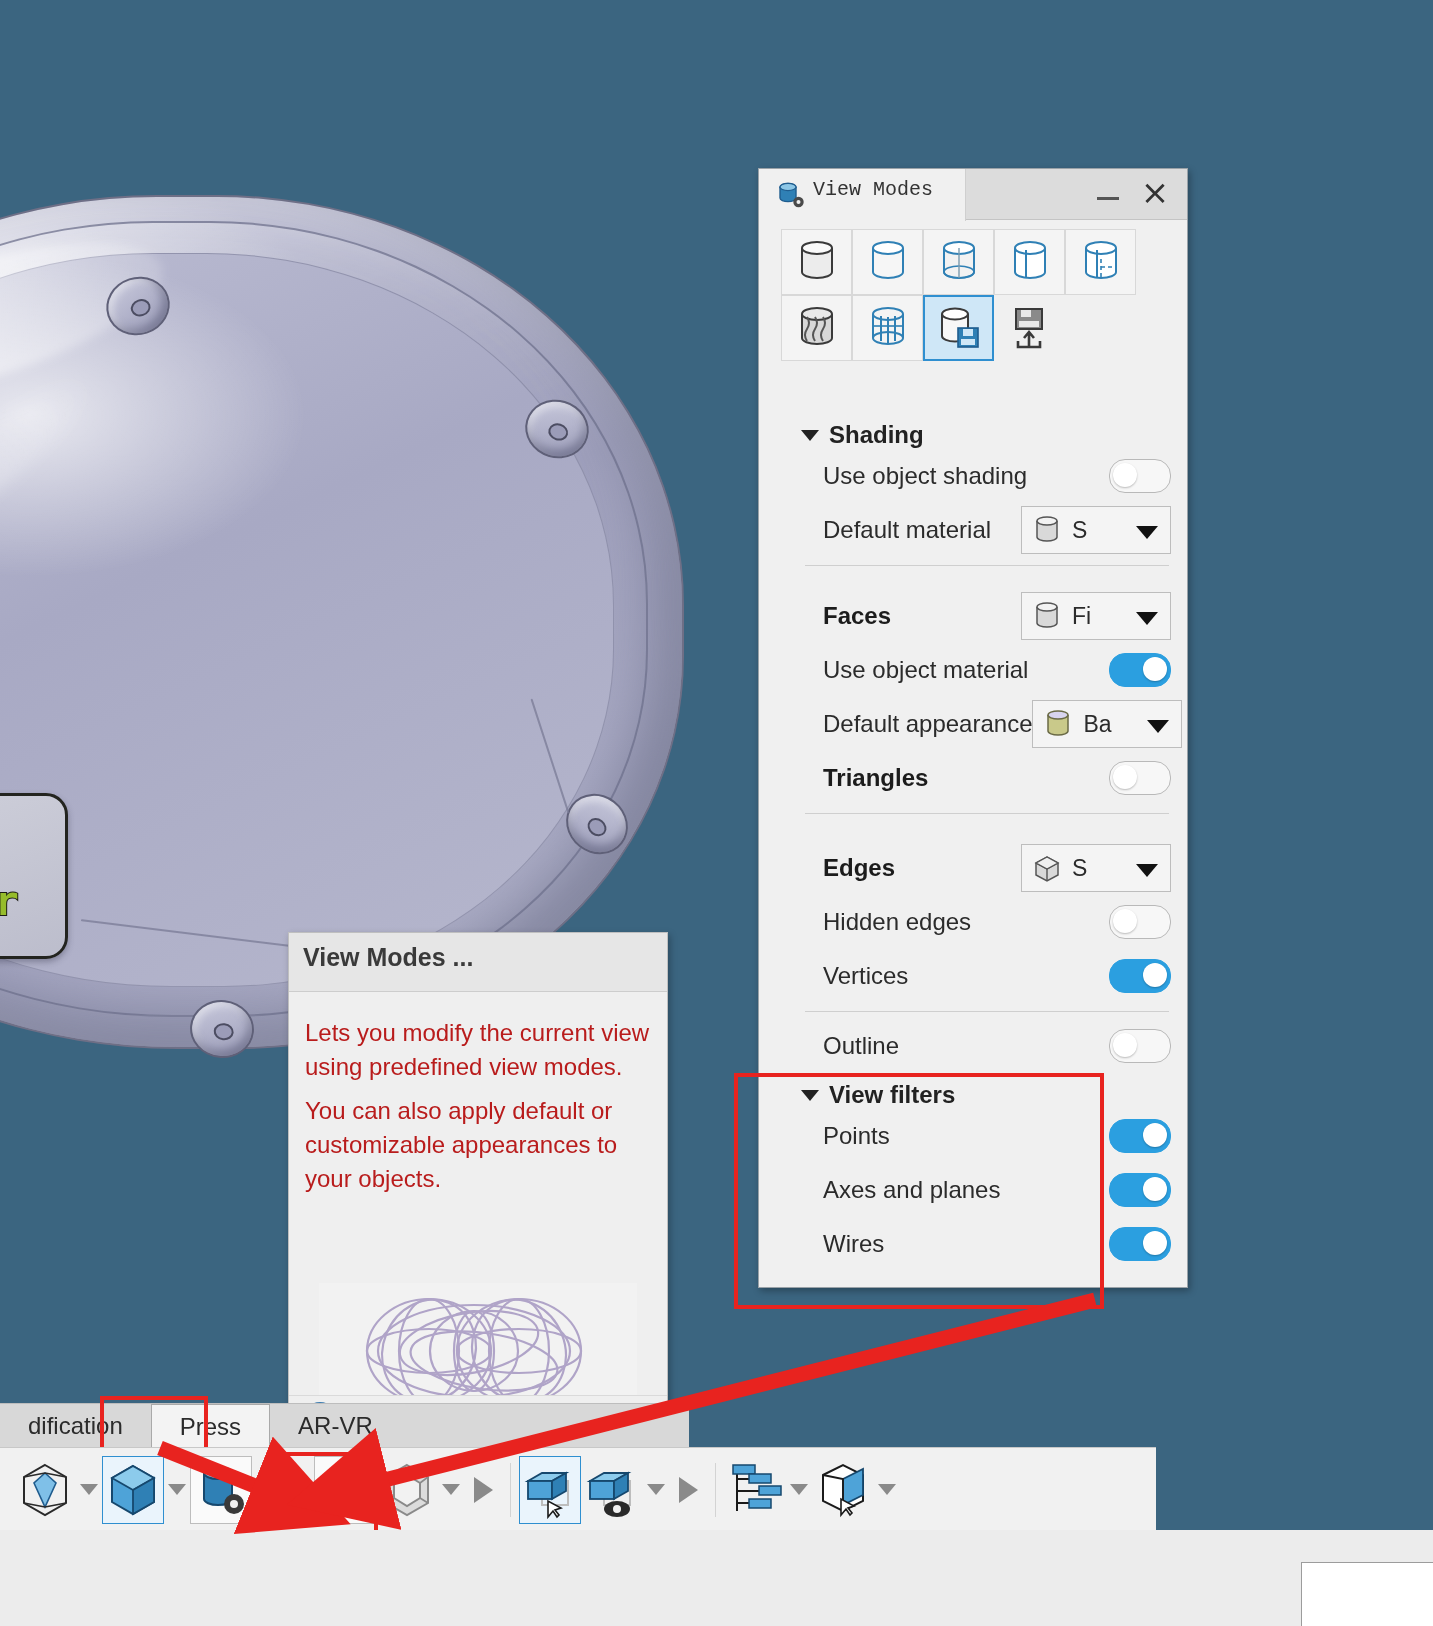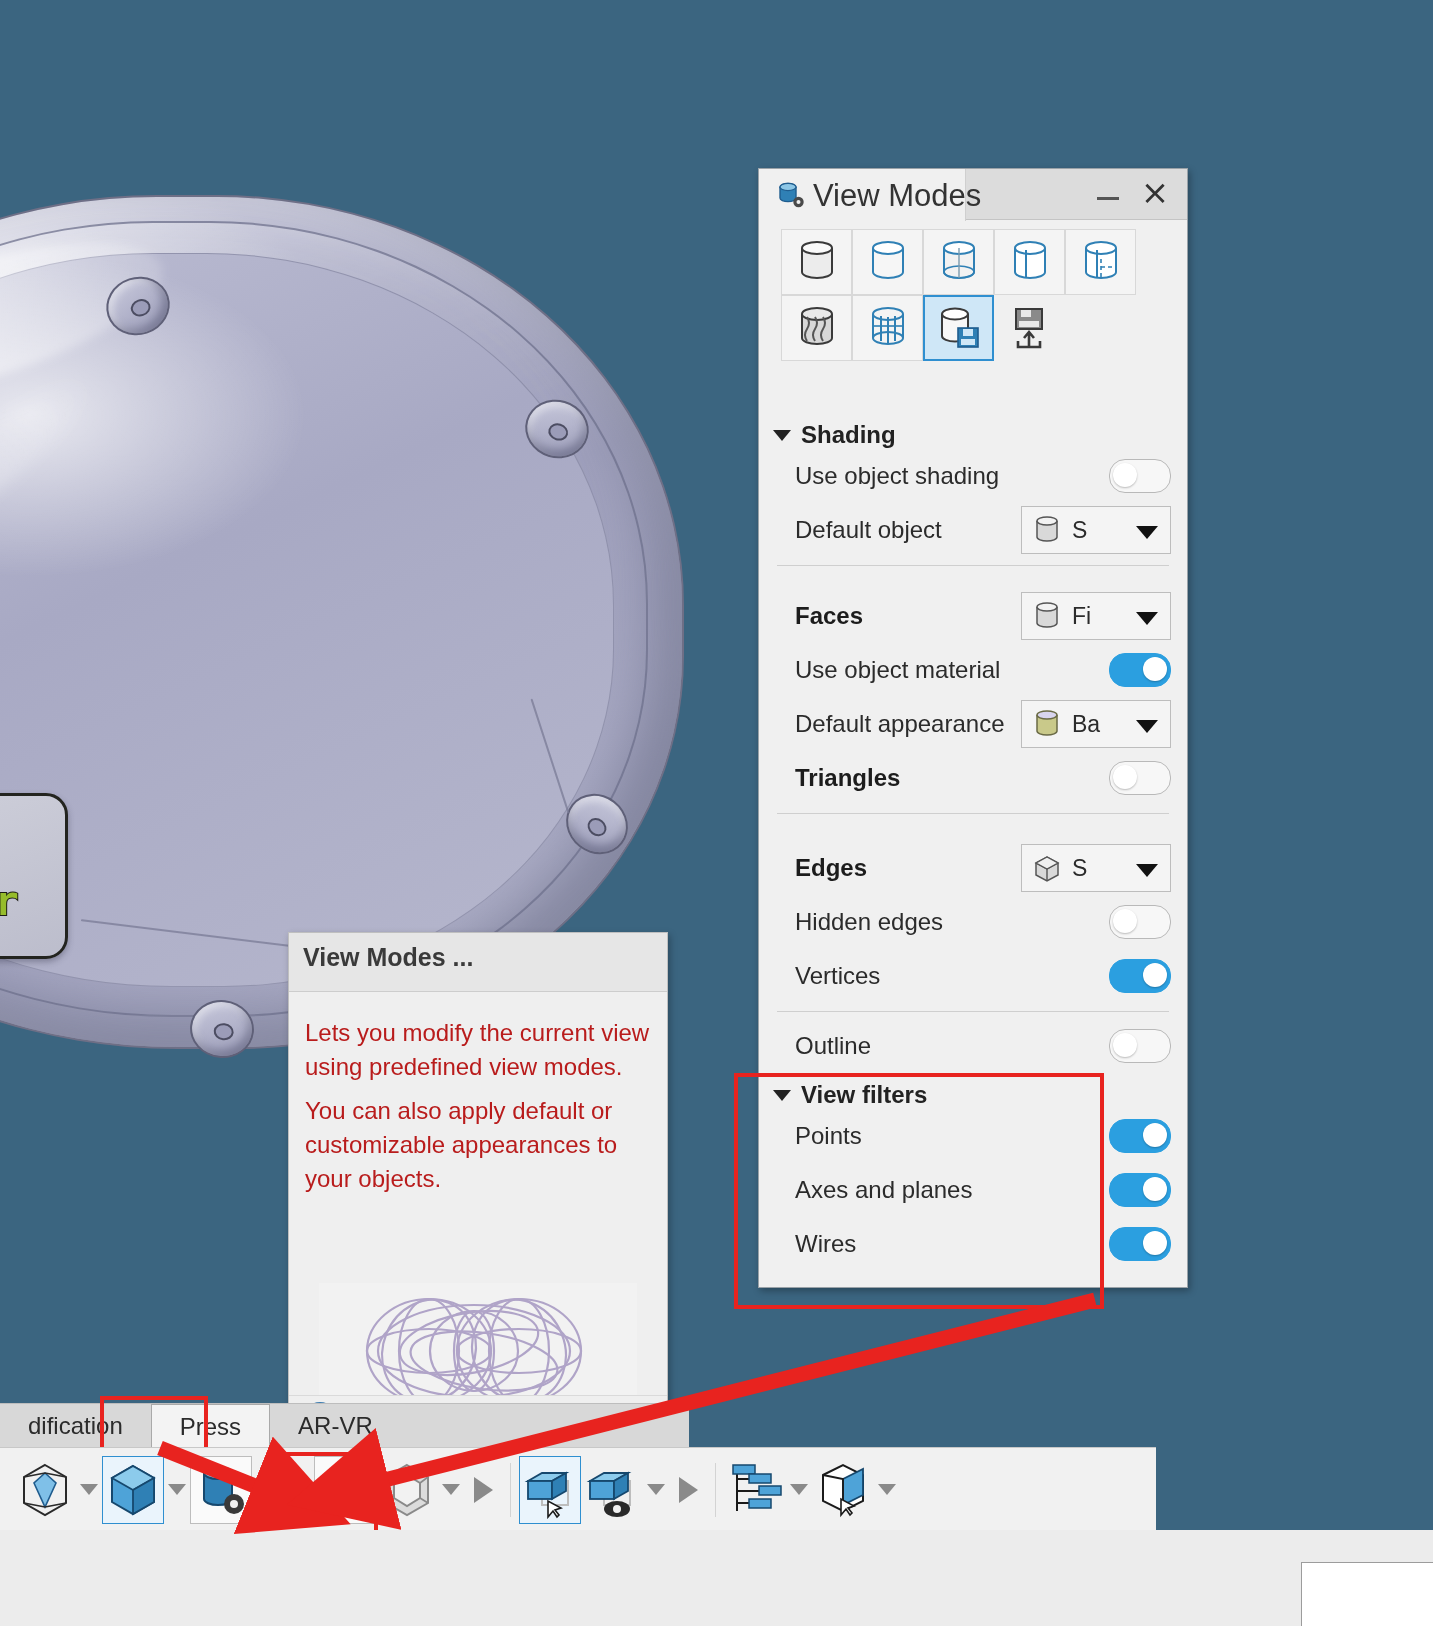--- a/index.html
+++ b/index.html
@@ -78,36 +78,36 @@
   
   #viewmodes{
     position:absolute;left:758px;top:168px;width:428px;height:1118px;
     background:#f0f0f0;border:1px solid #9aa2a8;
     box-shadow:2px 3px 7px rgba(0,0,0,.30);
   }
   #vm-titlebar{position:relative;height:52px;background:#f0f0f0;}
   #vm-tab{position:absolute;left:0;top:0;width:206px;height:52px;background:#f0f0f0;border-right:1px solid #cfcfcf;}
   #vm-titlebar .rest{position:absolute;left:206px;top:0;right:0;height:50px;background:#dcdcdc;border-bottom:1px solid #c4c4c4;}
   #vm-icon{position:absolute;left:18px;top:12px;width:28px;height:28px;}
-  #vm-title{position:absolute;left:54px;top:9px;font-size:31px;color:#333;}
+  #vm-title{position:absolute;left:54px;top:9px;font-size:20px;color:#333;font-family:Liberation Mono, monospace;}
   #vm-min{position:absolute;right:62px;top:10px;width:34px;height:30px;cursor:pointer;}
   #vm-min::after{content:"";position:absolute;left:6px;top:18px;width:22px;height:3px;background:#555;}
   #vm-close{position:absolute;right:14px;top:6px;width:36px;height:36px;cursor:pointer;color:#333;
     font-size:34px;line-height:34px;text-align:center;font-family:"DejaVu Sans",sans-serif;}
 
   
   #mode-grid{position:absolute;left:22px;top:60px;width:386px;}
   .mrow{display:flex;}
   .mcell{width:71px;height:66px;border:1px solid #d8d8d8;background:#f4f4f4;
     display:flex;align-items:center;justify-content:center;box-sizing:border-box;cursor:pointer;}
   .mcell.sel{border:2px solid #2f8fd0;background:#cfe7f7;}
   .mcell.plain{border:none;background:transparent;}
 
   
-  .sect{position:absolute;left:0;right:0;}
+  .sect{position:absolute;left:0;right:0;padding-left:28px;}
   .sect-hd{display:flex;align-items:center;gap:10px;font-size:24px;font-weight:bold;color:#222;padding-left:14px;}
   .caret{width:0;height:0;border-left:9px solid transparent;border-right:9px solid transparent;border-top:11px solid #222;}
   .row{display:flex;align-items:center;height:54px;padding:0 16px 0 36px;box-sizing:border-box;}
   .row .lbl{font-size:24px;color:#2b2b2b;flex:1;white-space:nowrap;}
   .row .lbl.b{font-weight:bold;color:#1c1c1c;}
   .sep{height:1px;background:#cfcfcf;margin:8px 18px;}
 
   .toggle{width:60px;height:32px;border-radius:16px;position:relative;flex:none;cursor:pointer;}
   .toggle.off{background:#f7f7f7;border:1px solid #b9b9b9;}
   .toggle.off::after{content:"";position:absolute;left:3px;top:3px;width:24px;height:24px;border-radius:50%;
@@ -293,21 +293,21 @@
   <div class="sect" style="top:252px;">
     <div class="sect-hd">
       <span class="caret"></span>
       <span>Shading</span>
     </div>
     <div class="row">
       <span class="lbl">Use object shading</span>
       <span class="toggle off"></span>
     </div>
     <div class="row">
-      <span class="lbl">Default object</span>
+      <span class="lbl">Default material</span>
       <span class="combo">
         <svg width="34" height="34" viewBox="0 0 34 34">
           <path d="M7 8 L7 24 A10 4 0 0 0 27 24 L27 8" fill="#d9d9d9" stroke="#555" stroke-width="1.5"></path>
           <ellipse cx="17" cy="8" rx="10" ry="4" fill="#f2f2f2" stroke="#555" stroke-width="1.5"></ellipse>
         </svg>
         <span class="ctext">S</span>
         <span class="arrow"></span>
       </span>
     </div>
     <div class="sep"></div>

